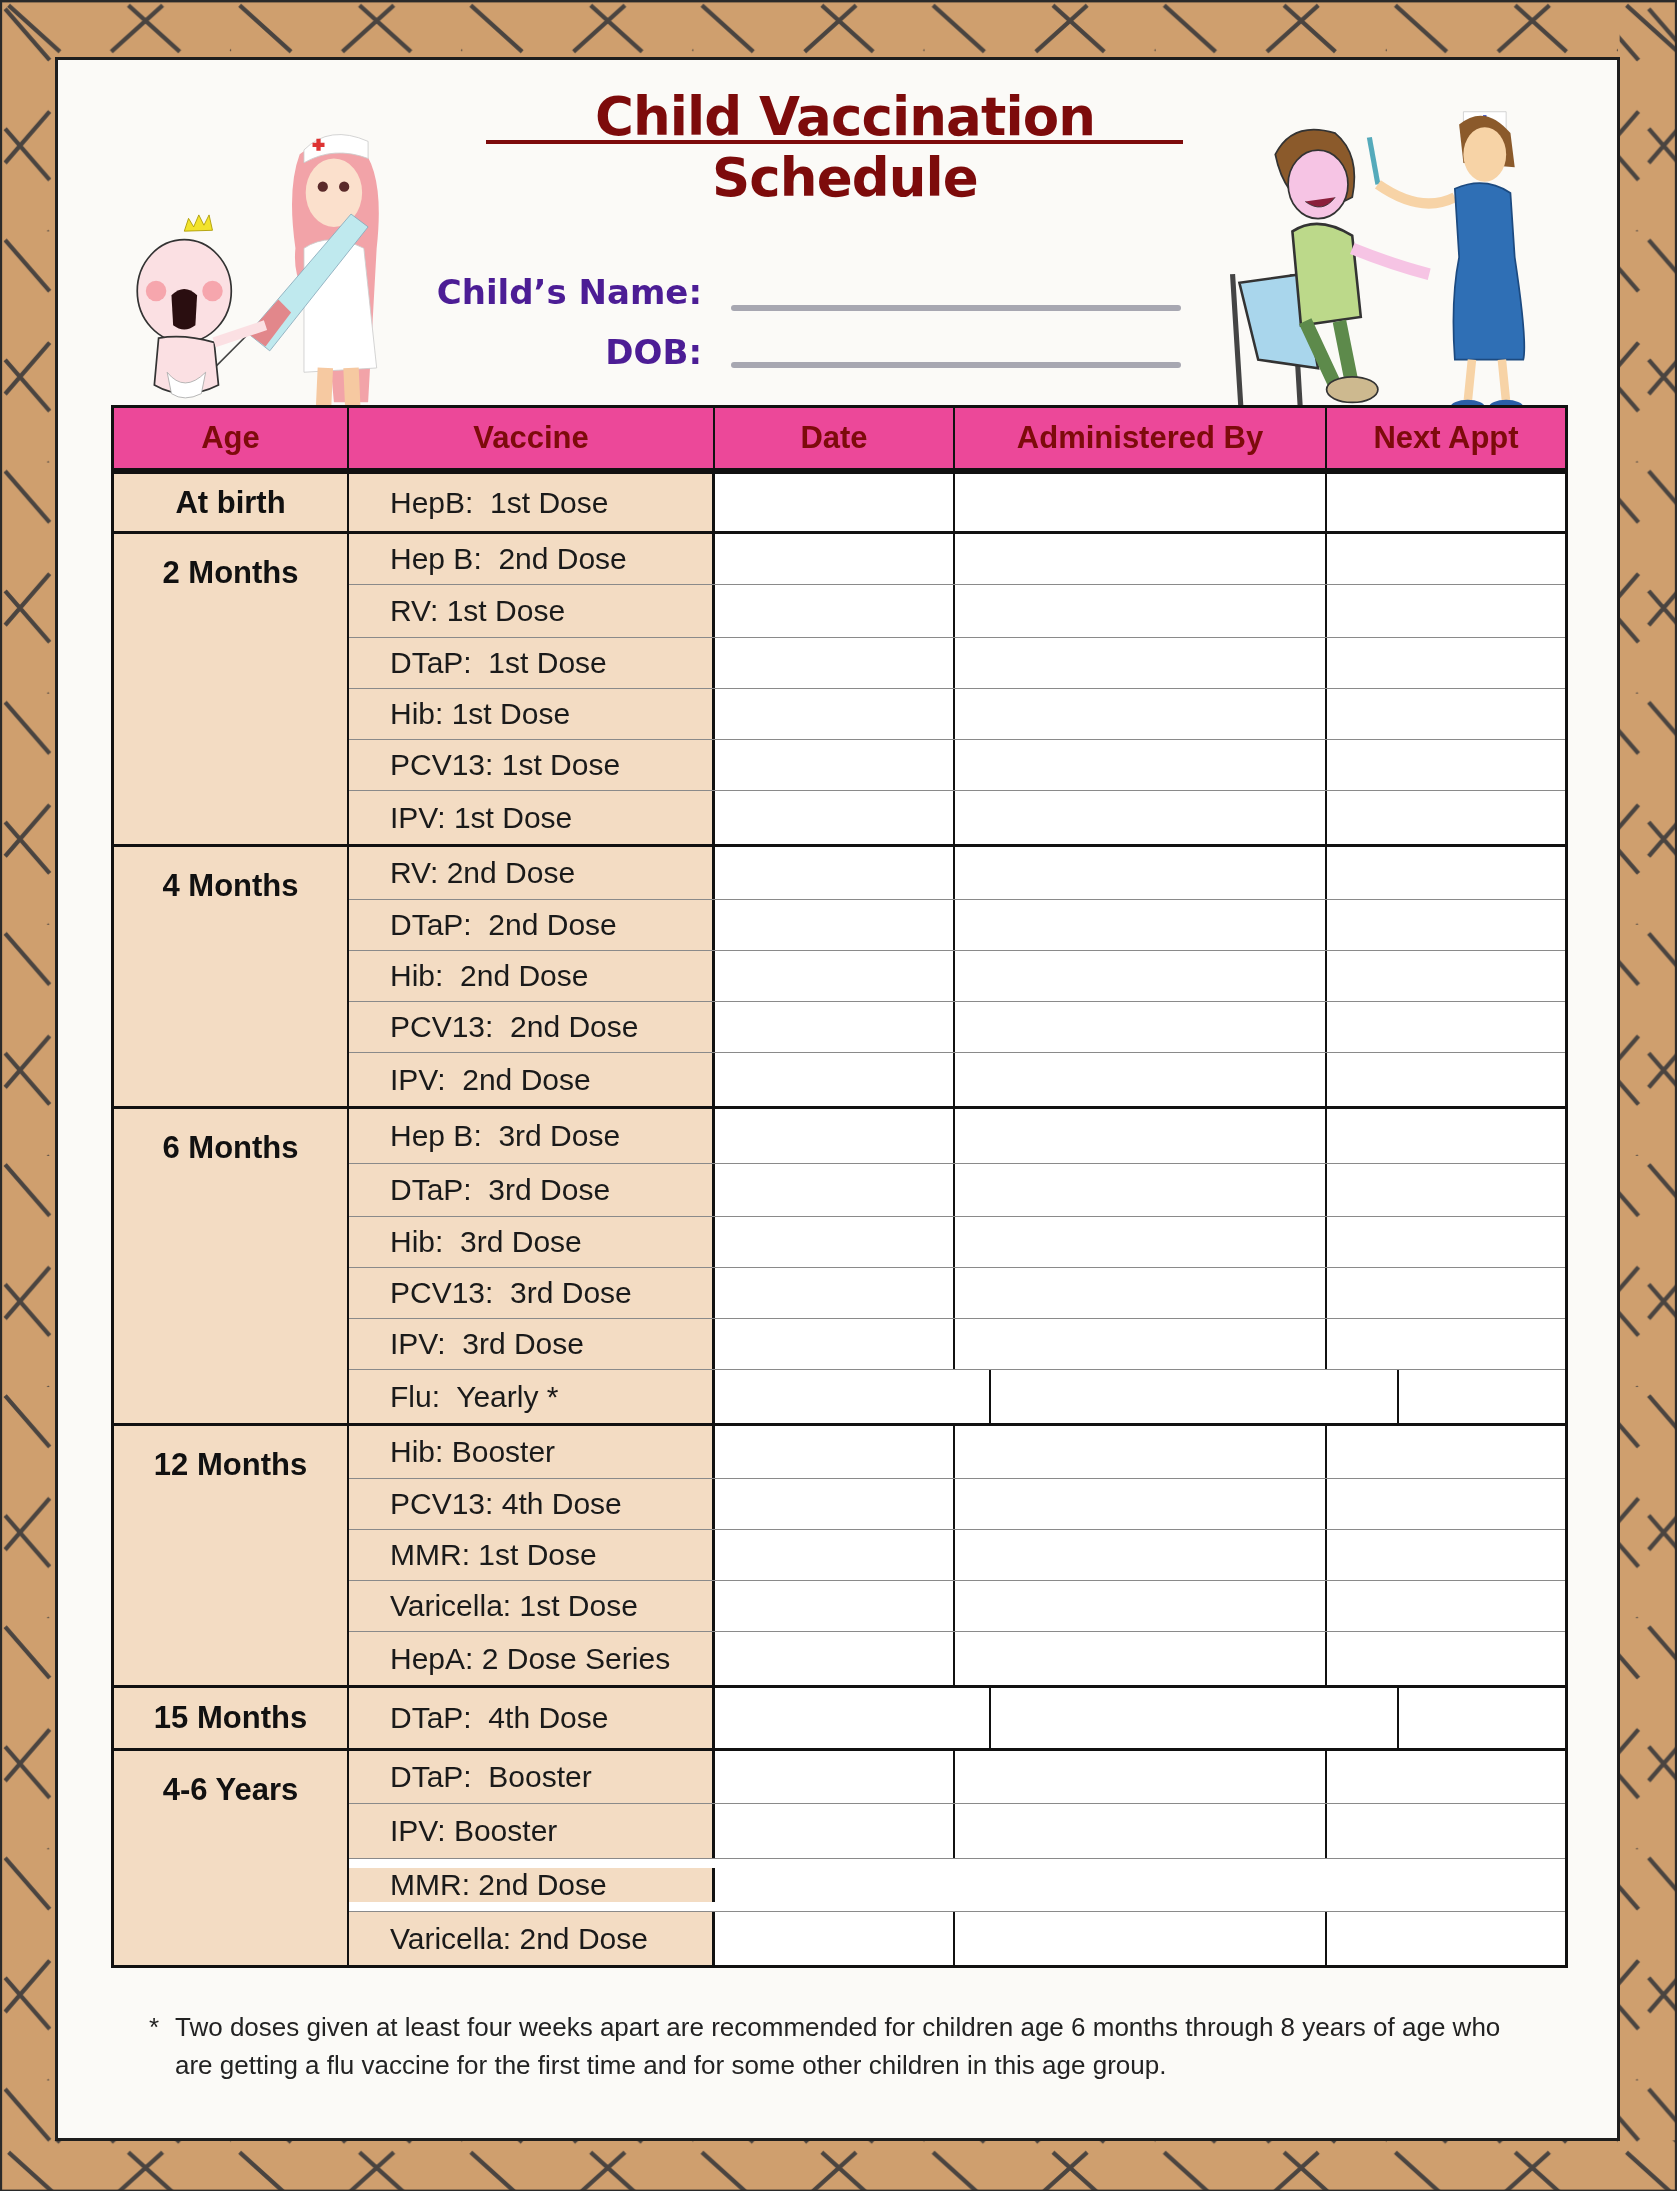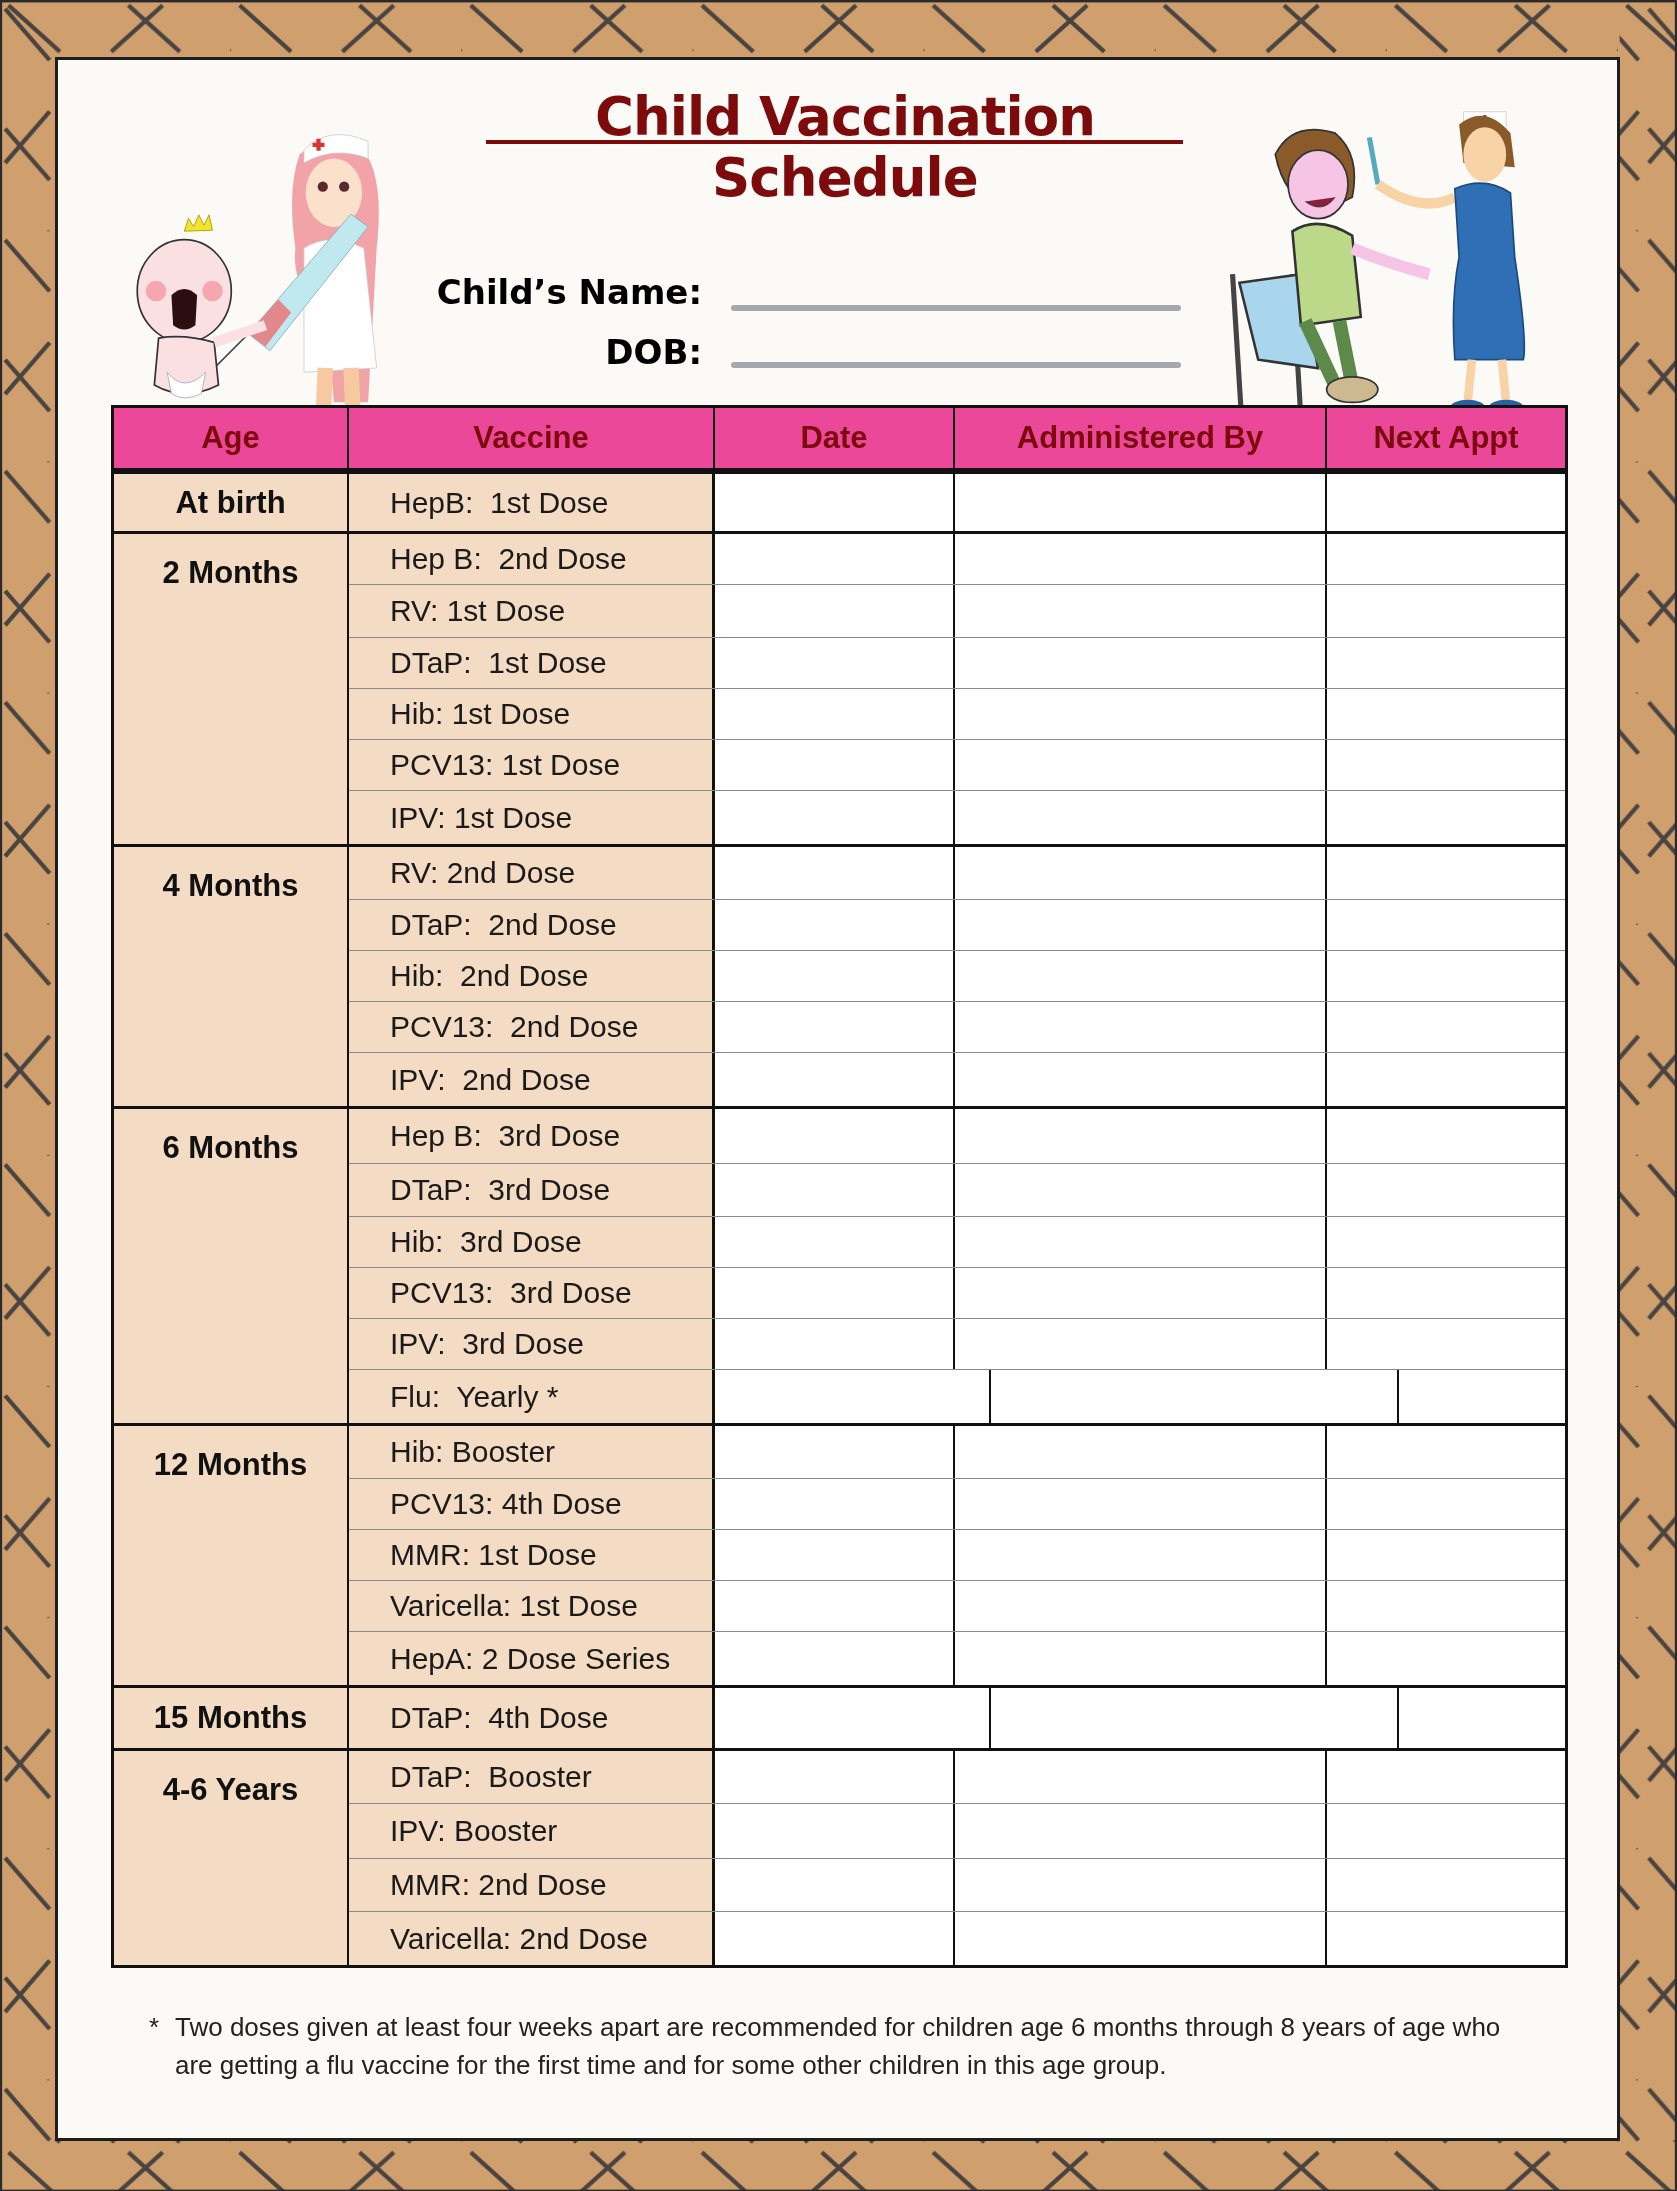--- a/index.html
+++ b/index.html
@@ -21,21 +21,21 @@
   .title {
     position: absolute; left: 494px; top: 86px; width: 702px; text-align: center;
     font-family: "DejaVu Sans", sans-serif; font-weight: bold; font-size: 53px;
     color: #7d0b0b; letter-spacing: -0.9px;
   }
   .title-underline {
     position: absolute; left: 486px; top: 140px; width: 697px; height: 4.3px; background: #7d0b0b;
   }
   .field-label {
     position: absolute; font-family: "DejaVu Sans", sans-serif; font-weight: bold;
-    font-size: 34px; color: #000000; text-align: right; width: 342px;
+    font-size: 34px; color: #4c1d95; text-align: right; width: 342px;
   }
   .field-line {
     position: absolute; height: 6px; background: #a7a7b1; border-radius: 3.4px;
   }
   
   .tbl {
     position: absolute; left: 111px; top: 405px; width: 1457px;
     border: 3.4px solid #111; box-sizing: border-box; background: #fff;
   }
   .thead { display: flex; height: 60px; background: #ec4899; border-bottom: 6px solid #111; }
@@ -352,21 +352,21 @@
             <div class="cell-blank date"></div>
             <div class="cell-blank adm"></div>
             <div class="cell-blank next"></div>
           </div>
           <div class="row" style="height: 55px;">
             <div class="cell-vac">IPV: Booster</div>
             <div class="cell-blank date"></div>
             <div class="cell-blank adm"></div>
             <div class="cell-blank next"></div>
           </div>
-          <div class="row" style="height: 53px;">
+          <div class="row" style="height: 53px; align-items: center;">
             <div class="cell-vac">MMR: 2nd Dose</div>
             <div class="cell-blank date"></div>
             <div class="cell-blank adm"></div>
             <div class="cell-blank next"></div>
           </div>
           <div class="row" style="height: 53px;">
             <div class="cell-vac">Varicella: 2nd Dose</div>
             <div class="cell-blank date"></div>
             <div class="cell-blank adm"></div>
             <div class="cell-blank next"></div>

